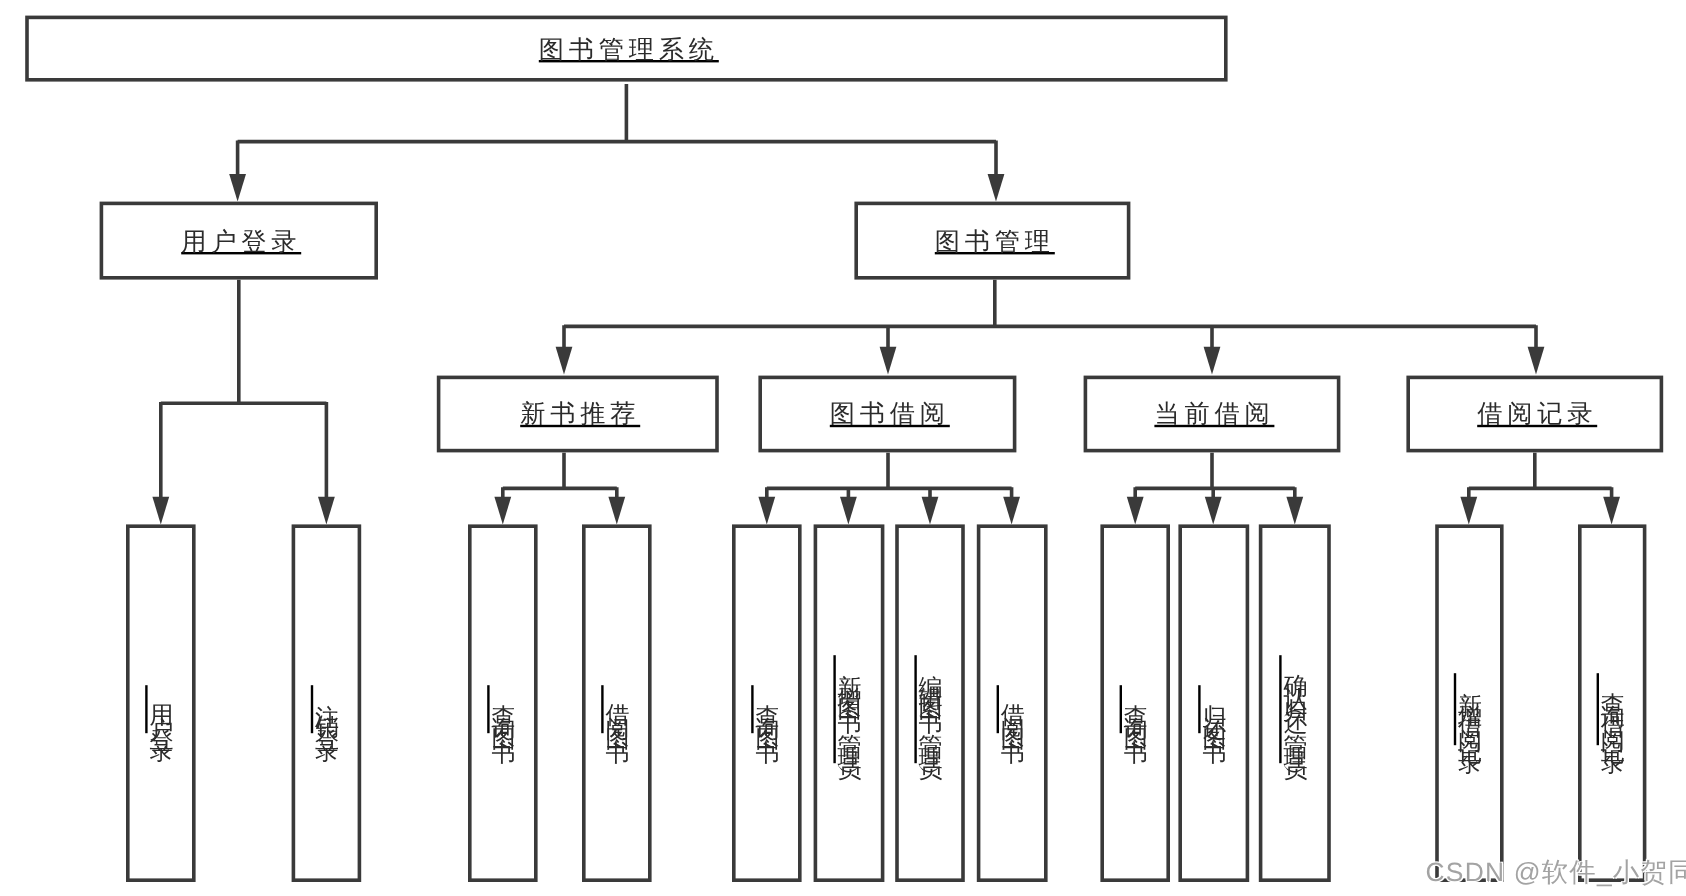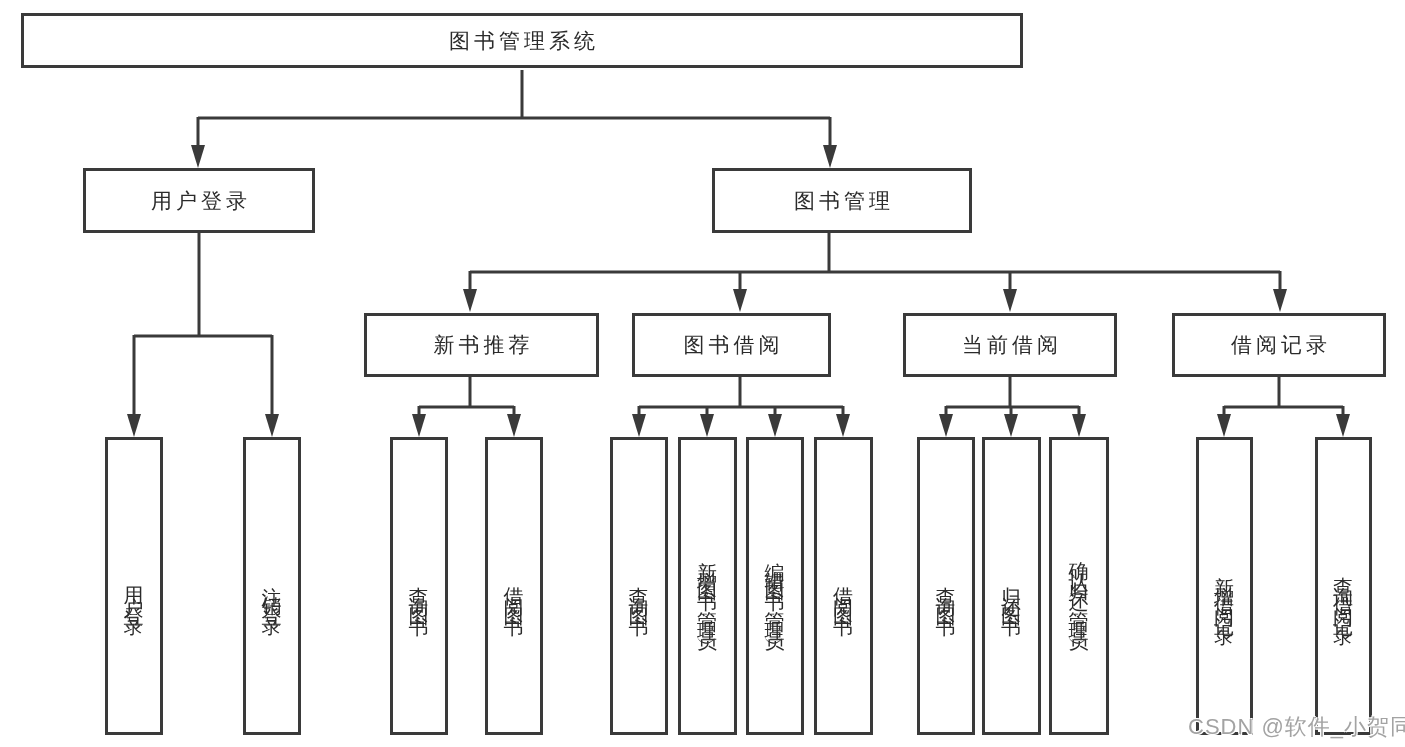--- a/index.html
+++ b/index.html
@@ -23,20 +23,21 @@
   }
   .box {
     position: absolute;
     box-sizing: border-box;
     border: 3px solid #3a3a3a;
     background: #ffffff;
     display: flex;
     align-items: center;
     justify-content: center;
     z-index: 2;
+    text-decoration: underline;
   }
   .label {
     font-size: 21px;
     letter-spacing: 4px;
     margin-left: 4px;
     color: #2b2b2b;
     white-space: nowrap;
   }
   .vlabel {
     writing-mode: vertical-rl;
@@ -98,28 +99,28 @@
     </g>
   </svg>
 
   <div class="box" style="left:21px;top:13px;width:1002px;height:55px">
     <span class="label">图书管理系统</span>
   </div>
 
   <div class="box" style="left:83px;top:168px;width:232px;height:65px">
     <span class="label">用户登录</span>
   </div>
-  <div class="box" style="left:712px;top:168px;width:260px;height:65px">
+  <div class="box" style="left:712px;top:168px;width:230px;height:65px">
     <span class="label">图书管理</span>
   </div>
 
   <div class="box" style="left:364px;top:313px;width:235px;height:64px">
     <span class="label">新书推荐</span>
   </div>
-  <div class="box" style="left:632px;top:313px;width:199px;height:64px">
+  <div class="box" style="left:632px;top:313px;width:215px;height:64px">
     <span class="label">图书借阅</span>
   </div>
   <div class="box" style="left:903px;top:313px;width:214px;height:64px">
     <span class="label">当前借阅</span>
   </div>
   <div class="box" style="left:1172px;top:313px;width:214px;height:64px">
     <span class="label">借阅记录</span>
   </div>
 
   <div class="box" style="left:105px;top:437px;width:58px;height:298px">

